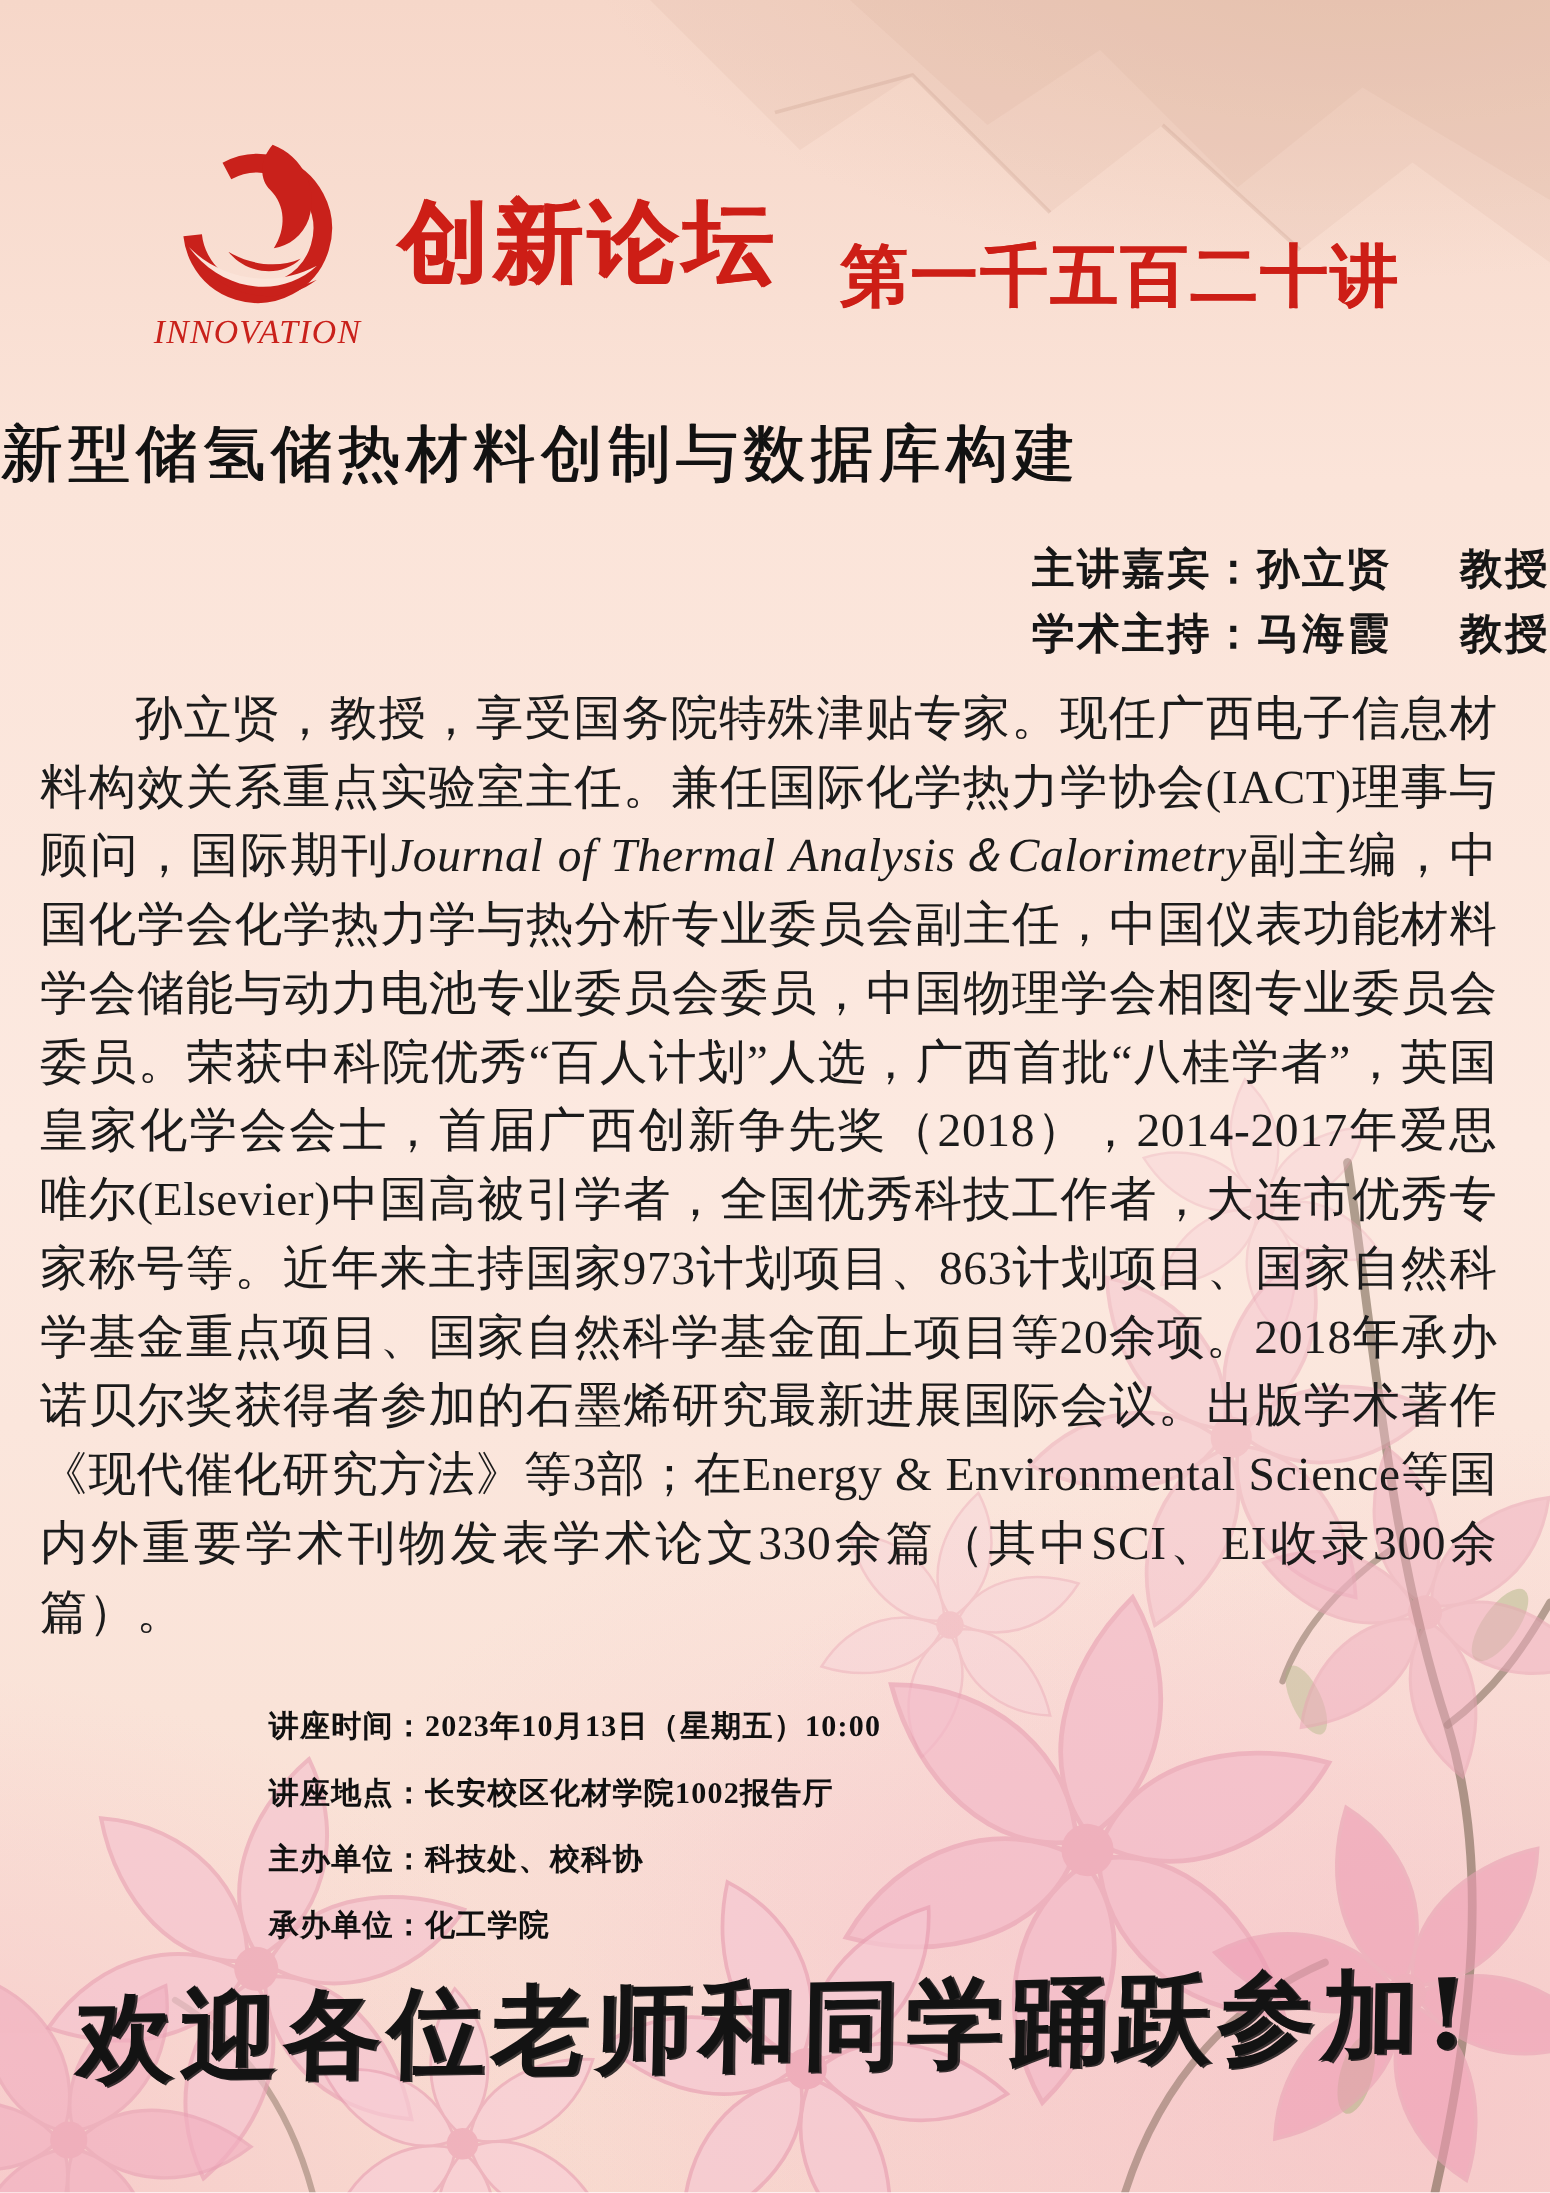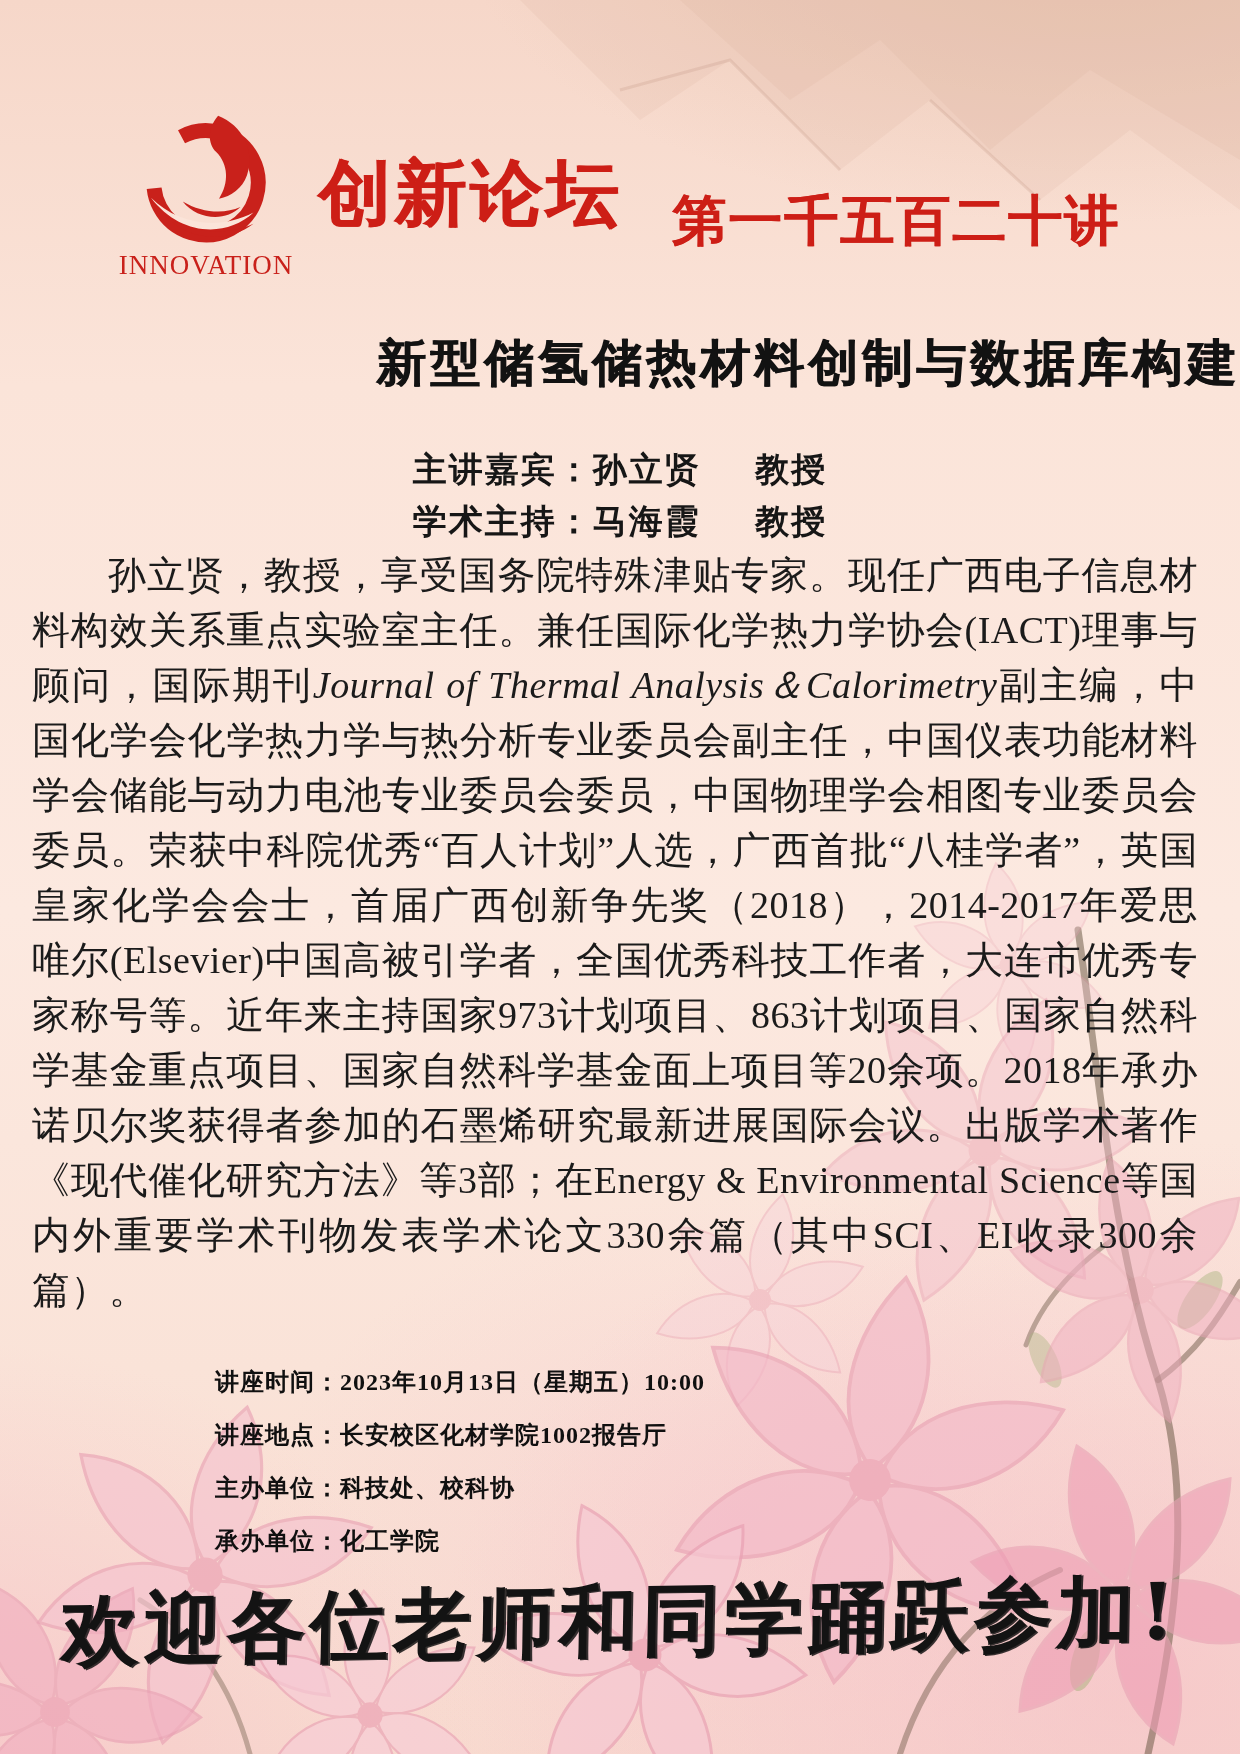--- a/index.html
+++ b/index.html
@@ -16,43 +16,43 @@
       linear-gradient(180deg, #f6d7c9 0%, #fbe4d9 22%, #fce9e0 52%, #fae3d8 78%, #f8dccf 100%);
   }
 
   .bg-art { position:absolute; inset:0; z-index:0; pointer-events:none; }
   .content { position:absolute; inset:0; z-index:1; }
 
   .logo-block { position:absolute; left:100px; top:112px; width:212px; text-align:center; }
   .logo-mark { display:block; margin:0 auto; }
   .logo-word {
     margin-top:2px; font-size:27px; letter-spacing:1px; color:#c9211b;
-    font-family:"Liberation Serif", serif; font-weight:400;
+    font-family:"Liberation Serif", serif; font-weight:400;font-style:italic;
   }
 
   .forum-title {
     position:absolute; left:318px; top:158px; line-height:1;
     font-size:72px; font-weight:bold; color:#cd1e16; letter-spacing:4px;
     text-shadow:1.5px 0 #cd1e16;
     font-family:"Liberation Serif", serif;
   }
   .lecture-number {
     position:absolute; left:672px; top:194px; line-height:1;
     font-size:54px; font-weight:bold; color:#cd1e16; letter-spacing:2px;
     text-shadow:0.8px 0 #cd1e16;
     text-align:right;
   }
 
   .main-title {
-    position:absolute; top:330px; left:0; width:100%; text-align:right;
-    font-size:50px; font-weight:bold; color:#121212; letter-spacing:4px;
+    position:absolute; top:330px; left:0; width:100%; text-align:left;
+    font-size:50px; font-weight:normal; color:#121212; letter-spacing:4px;
     text-shadow:1px 0 #121212;
   }
 
-  .people { position:absolute; top:444px; left:0; width:100%; text-align:center; }
+  .people { position:absolute; top:430px; left:0; width:100%; text-align:right; }
   .people-line { font-size:34px; font-weight:bold; color:#161616; line-height:52px; letter-spacing:2px; }
   .person-name { margin-right:1.6em; }
 
   .bio {
     position:absolute; top:548px; left:32px; right:42px;
     font-size:38px; line-height:55px; color:#1b1b1b;
     text-align:justify; text-indent:2em; letter-spacing:0.5px;
   }
   .bio .journal { font-style:italic; }
 

